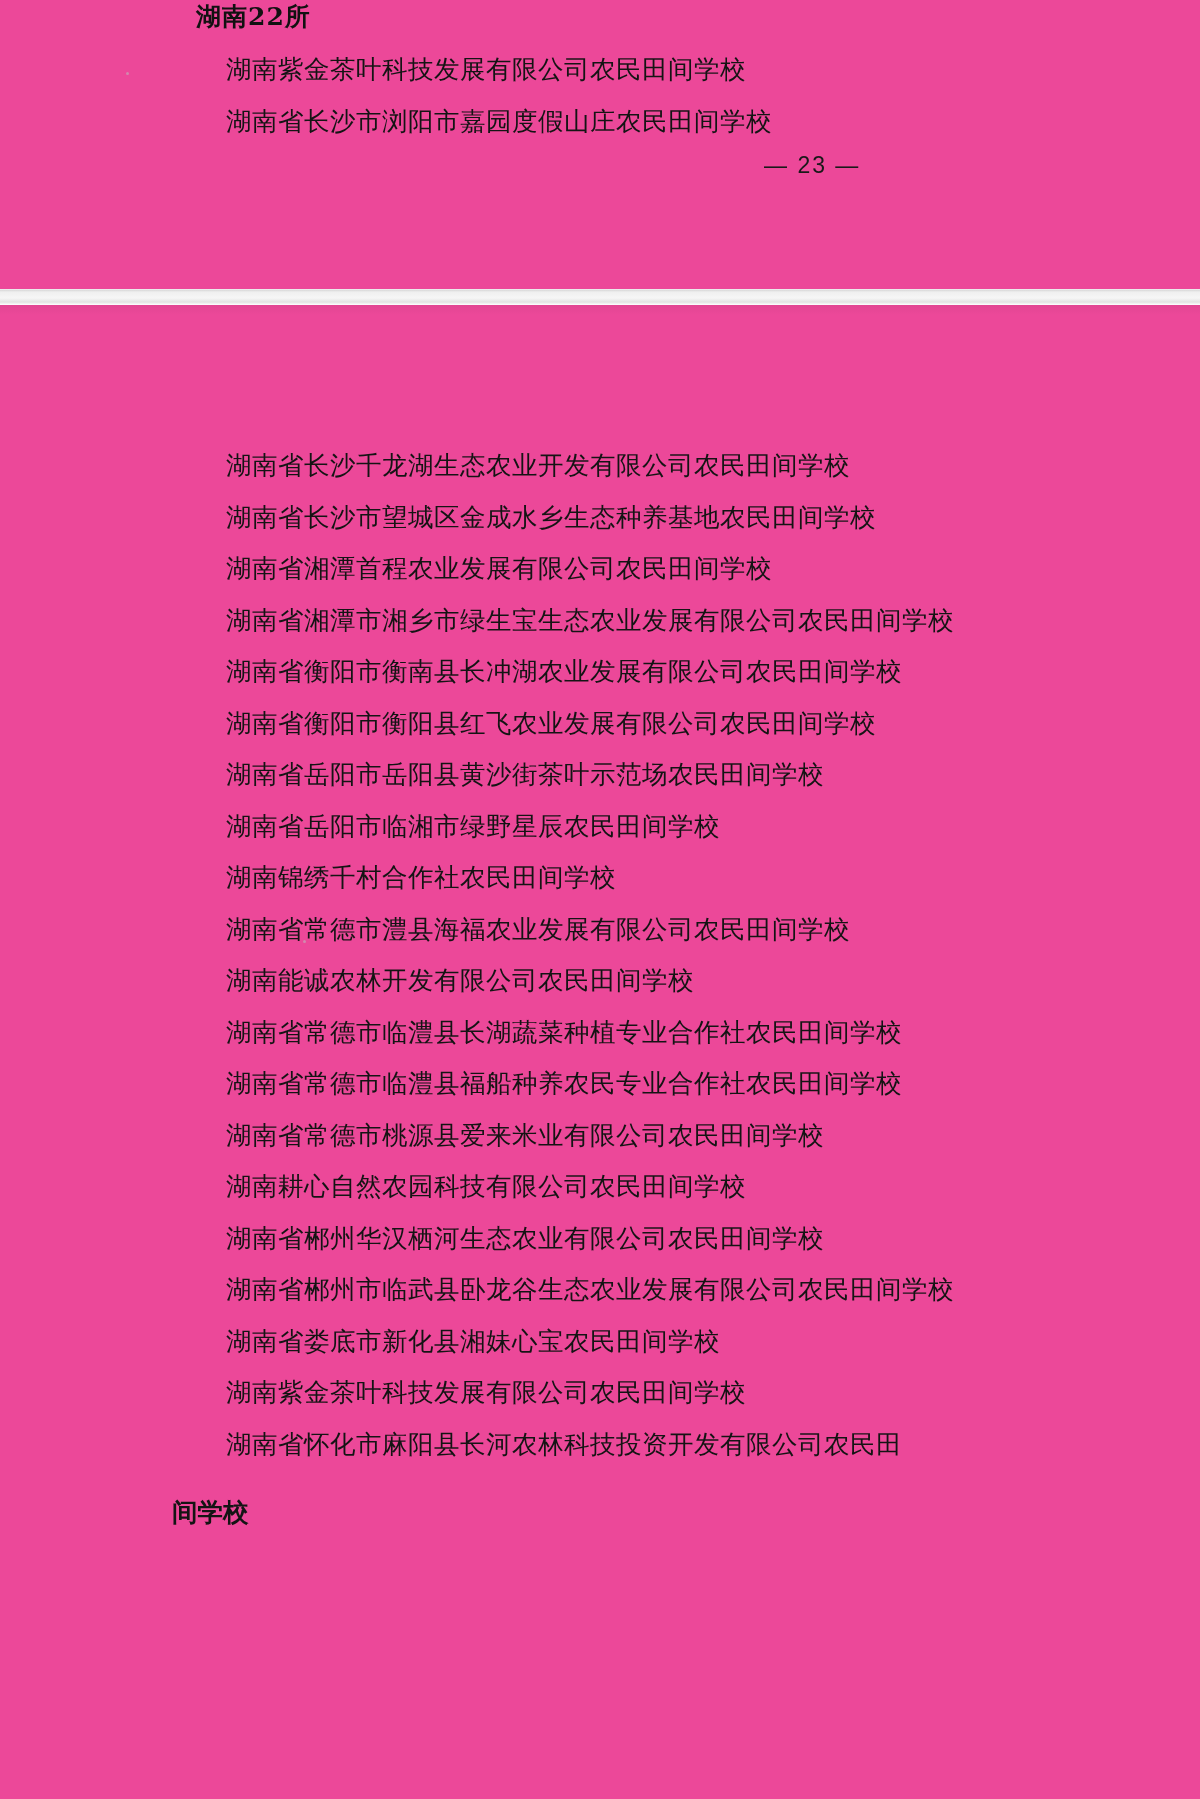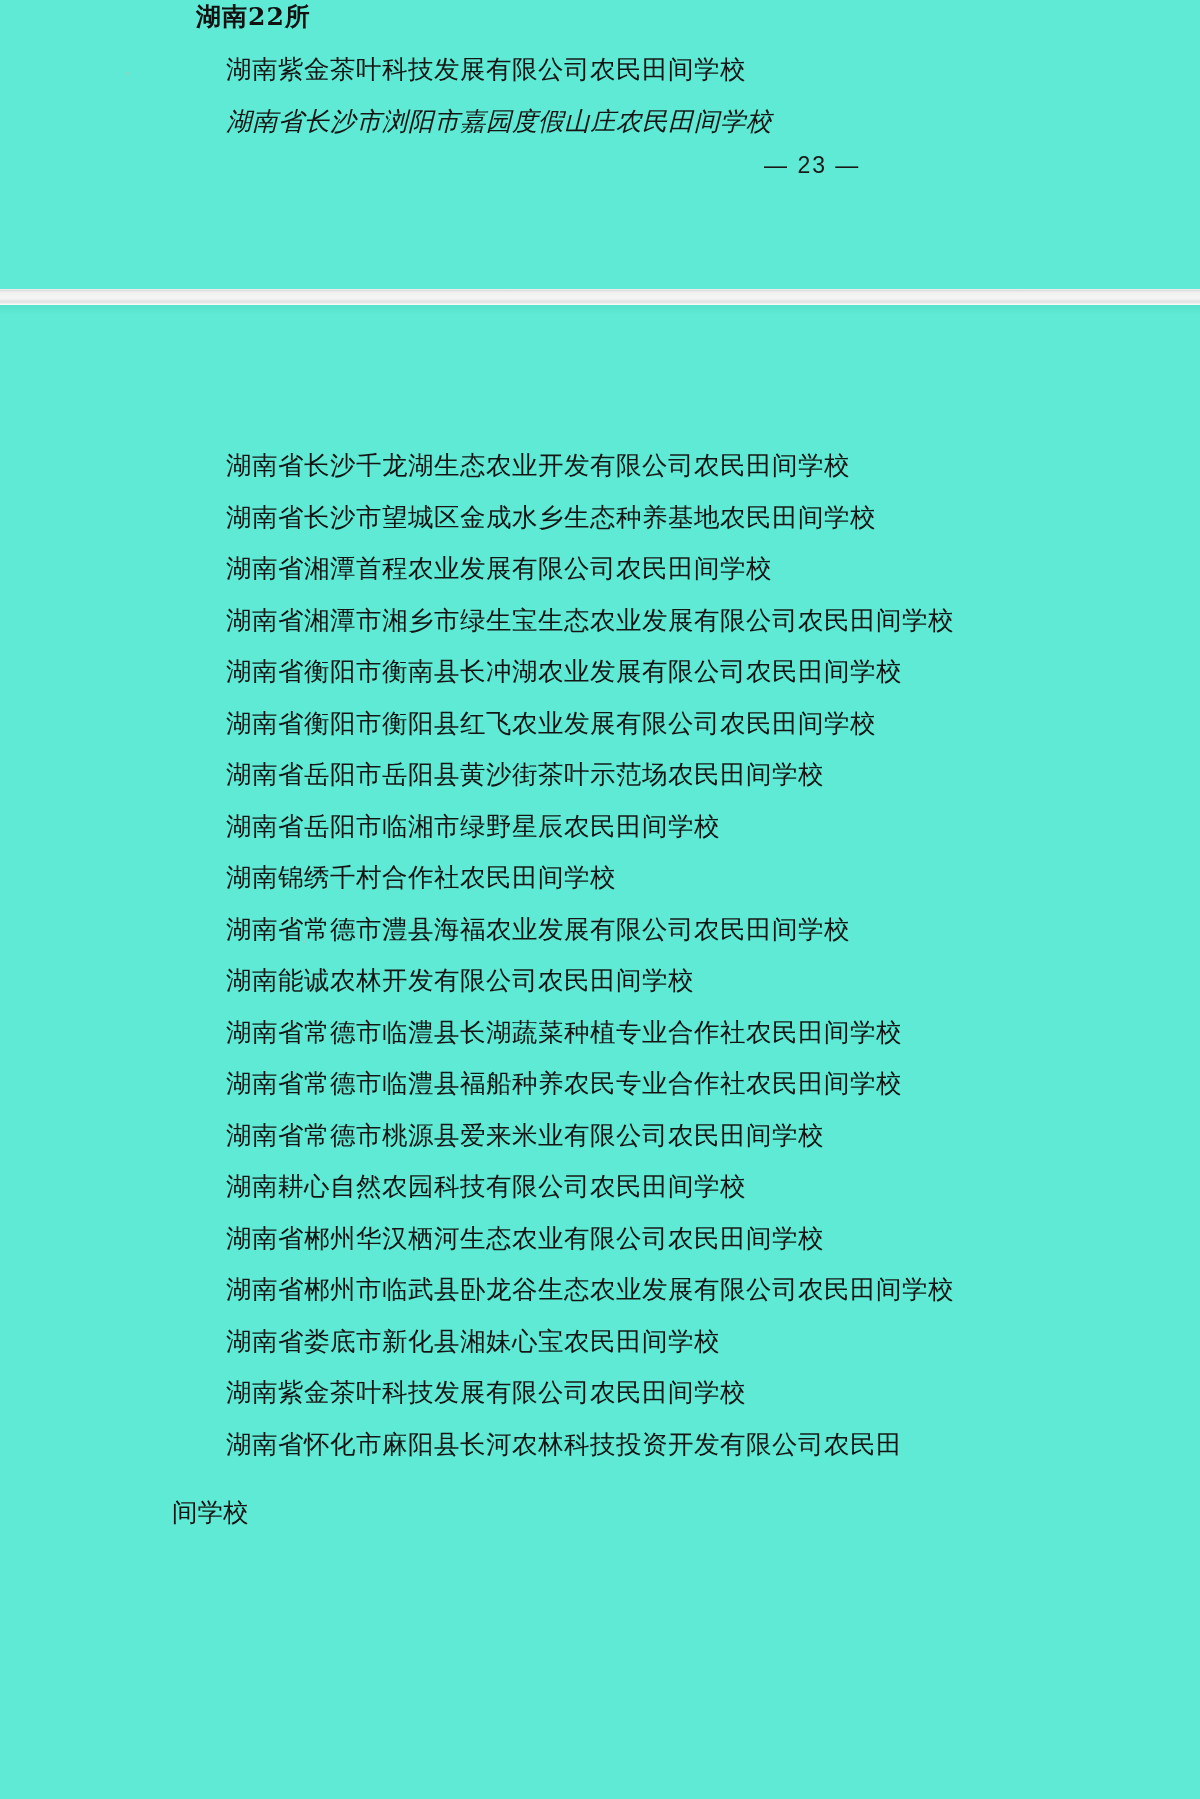--- a/index.html
+++ b/index.html
@@ -11,21 +11,21 @@
     width: 1200px;
     min-height: 1799px;
     font-family: "DejaVu Serif", "Liberation Serif", serif;
     color: #111111;
     position: relative;
   }
   .page {
     width: 1200px;
     min-height: 1799px;
     position: relative;
-    background: #5eead4;
+    background: #ec4899;
     overflow: hidden;
   }
 
   
   .frag-top {
     padding: 0 0 0 0;
   }
   .section-heading {
     font-family: "DejaVu Serif", "Liberation Serif", serif;
     font-weight: bold;
@@ -46,21 +46,20 @@
   }
   .top-line-1 {
     position: absolute;
     left: 226px;
     top: 43px;
   }
   .top-line-2 {
     position: absolute;
     left: 226px;
     top: 95px;
-    font-style: italic;
   }
   .page-number {
     position: absolute;
     left: 764px;
     top: 152px;
     font-size: 23px;
     letter-spacing: 2px;
     color: #191919;
     font-family: Liberation Sans, sans-serif;
   }
@@ -104,20 +103,21 @@
     font-size: 25.5px;
   }
   .wrap-tail {
     position: absolute;
     left: 172px;
     top: 1487px;
     font-size: 25.5px;
     line-height: 51px;
     white-space: nowrap;
     color: #141414;
+    font-weight: bold;
   }
 
   
   .speck {
     position: absolute;
     background: #bdbdbd;
     border-radius: 50%;
     opacity: .55;
   }
 </style>

